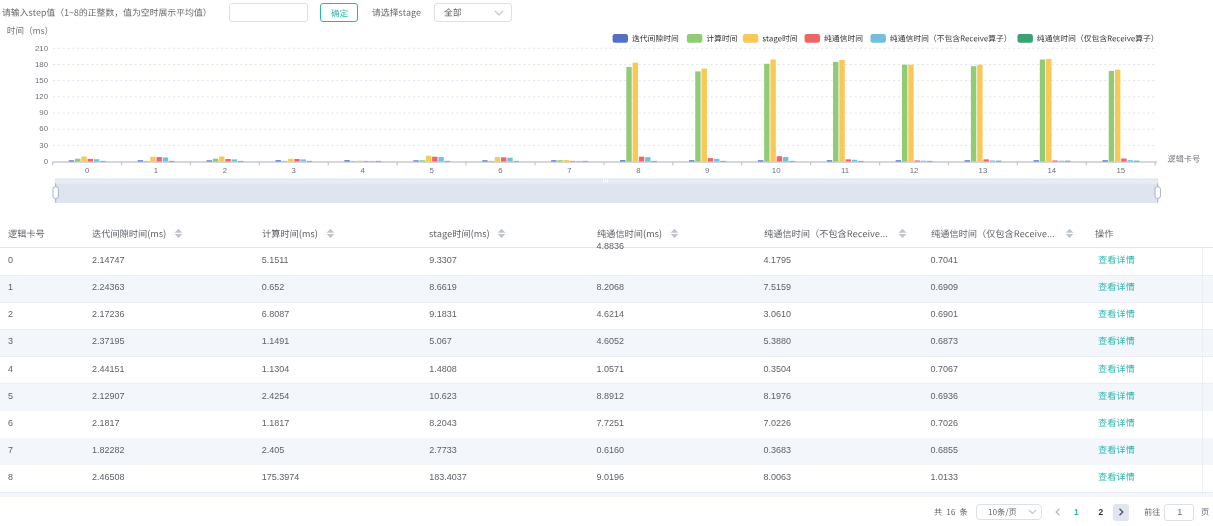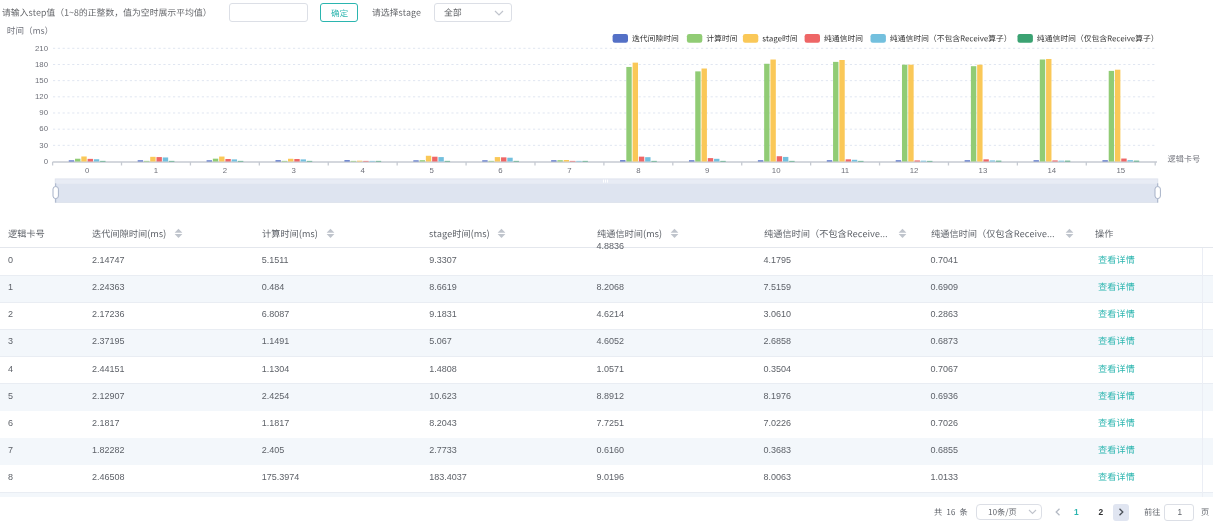--- a/index.html
+++ b/index.html
@@ -580,48 +580,48 @@
     <div style="position:absolute;left:596.5px;top:242px;font:9px/9px 'Liberation Sans',sans-serif;color:#5e6269">4.8836</div>
     <div style="position:absolute;left:763.5px;top:256.0px;font:9px/9px 'Liberation Sans',sans-serif;color:#5e6269">4.1795</div>
     <div style="position:absolute;left:930.5px;top:256.0px;font:9px/9px 'Liberation Sans',sans-serif;color:#5e6269">0.7041</div>
     <svg style="position:absolute;left:1097.5px;top:253.1px;overflow:visible" width="36.8" height="13.8">
       <use href="#S19" xlink:href="#S19" transform="translate(0,10.12) scale(0.00920,-0.00920)" fill="#2bb5af"></use>
     </svg>
     <div style="position:absolute;left:0;top:275.52px;width:1213px;height:27.12px;background:#f3f7fb"></div>
     <div style="position:absolute;left:0;top:302.02px;width:1213px;height:1.2px;background:#e9edf3"></div>
     <div style="position:absolute;left:8.0px;top:283.1px;font:9px/9px 'Liberation Sans',sans-serif;color:#5e6269">1</div>
     <div style="position:absolute;left:92.0px;top:283.1px;font:9px/9px 'Liberation Sans',sans-serif;color:#5e6269">2.24363</div>
-    <div style="position:absolute;left:261.7px;top:283.1px;font:9px/9px 'Liberation Sans',sans-serif;color:#5e6269">0.484</div>
+    <div style="position:absolute;left:261.7px;top:283.1px;font:9px/9px 'Liberation Sans',sans-serif;color:#5e6269">0.652</div>
     <div style="position:absolute;left:429.3px;top:283.1px;font:9px/9px 'Liberation Sans',sans-serif;color:#5e6269">8.6619</div>
     <div style="position:absolute;left:596.5px;top:283.1px;font:9px/9px 'Liberation Sans',sans-serif;color:#5e6269">8.2068</div>
     <div style="position:absolute;left:763.5px;top:283.1px;font:9px/9px 'Liberation Sans',sans-serif;color:#5e6269">7.5159</div>
     <div style="position:absolute;left:930.5px;top:283.1px;font:9px/9px 'Liberation Sans',sans-serif;color:#5e6269">0.6909</div>
     <svg style="position:absolute;left:1097.5px;top:280.2px;overflow:visible" width="36.8" height="13.8">
       <use href="#S19" xlink:href="#S19" transform="translate(0,10.12) scale(0.00920,-0.00920)" fill="#2bb5af"></use>
     </svg>
     <div style="position:absolute;left:0;top:302.64px;width:1213px;height:27.12px;background:#ffffff"></div>
     <div style="position:absolute;left:0;top:329.14px;width:1213px;height:1.2px;background:#e9edf3"></div>
     <div style="position:absolute;left:8.0px;top:310.2px;font:9px/9px 'Liberation Sans',sans-serif;color:#5e6269">2</div>
     <div style="position:absolute;left:92.0px;top:310.2px;font:9px/9px 'Liberation Sans',sans-serif;color:#5e6269">2.17236</div>
     <div style="position:absolute;left:261.7px;top:310.2px;font:9px/9px 'Liberation Sans',sans-serif;color:#5e6269">6.8087</div>
     <div style="position:absolute;left:429.3px;top:310.2px;font:9px/9px 'Liberation Sans',sans-serif;color:#5e6269">9.1831</div>
     <div style="position:absolute;left:596.5px;top:310.2px;font:9px/9px 'Liberation Sans',sans-serif;color:#5e6269">4.6214</div>
     <div style="position:absolute;left:763.5px;top:310.2px;font:9px/9px 'Liberation Sans',sans-serif;color:#5e6269">3.0610</div>
-    <div style="position:absolute;left:930.5px;top:310.2px;font:9px/9px 'Liberation Sans',sans-serif;color:#5e6269">0.2863</div>
+    <div style="position:absolute;left:930.5px;top:310.2px;font:9px/9px 'Liberation Sans',sans-serif;color:#5e6269">0.6901</div>
     <svg style="position:absolute;left:1097.5px;top:307.3px;overflow:visible" width="36.8" height="13.8">
       <use href="#S19" xlink:href="#S19" transform="translate(0,10.12) scale(0.00920,-0.00920)" fill="#2bb5af"></use>
     </svg>
     <div style="position:absolute;left:0;top:329.76px;width:1213px;height:27.12px;background:#f3f7fb"></div>
     <div style="position:absolute;left:0;top:356.26px;width:1213px;height:1.2px;background:#e9edf3"></div>
     <div style="position:absolute;left:8.0px;top:337.3px;font:9px/9px 'Liberation Sans',sans-serif;color:#5e6269">3</div>
     <div style="position:absolute;left:92.0px;top:337.3px;font:9px/9px 'Liberation Sans',sans-serif;color:#5e6269">2.37195</div>
     <div style="position:absolute;left:261.7px;top:337.3px;font:9px/9px 'Liberation Sans',sans-serif;color:#5e6269">1.1491</div>
     <div style="position:absolute;left:429.3px;top:337.3px;font:9px/9px 'Liberation Sans',sans-serif;color:#5e6269">5.067</div>
     <div style="position:absolute;left:596.5px;top:337.3px;font:9px/9px 'Liberation Sans',sans-serif;color:#5e6269">4.6052</div>
-    <div style="position:absolute;left:763.5px;top:337.3px;font:9px/9px 'Liberation Sans',sans-serif;color:#5e6269">2.6858</div>
+    <div style="position:absolute;left:763.5px;top:337.3px;font:9px/9px 'Liberation Sans',sans-serif;color:#5e6269">5.3880</div>
     <div style="position:absolute;left:930.5px;top:337.3px;font:9px/9px 'Liberation Sans',sans-serif;color:#5e6269">0.6873</div>
     <svg style="position:absolute;left:1097.5px;top:334.4px;overflow:visible" width="36.8" height="13.8">
       <use href="#S19" xlink:href="#S19" transform="translate(0,10.12) scale(0.00920,-0.00920)" fill="#2bb5af"></use>
     </svg>
     <div style="position:absolute;left:0;top:356.88px;width:1213px;height:27.12px;background:#ffffff"></div>
     <div style="position:absolute;left:0;top:383.38px;width:1213px;height:1.2px;background:#e9edf3"></div>
     <div style="position:absolute;left:8.0px;top:364.5px;font:9px/9px 'Liberation Sans',sans-serif;color:#5e6269">4</div>
     <div style="position:absolute;left:92.0px;top:364.5px;font:9px/9px 'Liberation Sans',sans-serif;color:#5e6269">2.44151</div>
     <div style="position:absolute;left:261.7px;top:364.5px;font:9px/9px 'Liberation Sans',sans-serif;color:#5e6269">1.1304</div>
     <div style="position:absolute;left:429.3px;top:364.5px;font:9px/9px 'Liberation Sans',sans-serif;color:#5e6269">1.4808</div>

